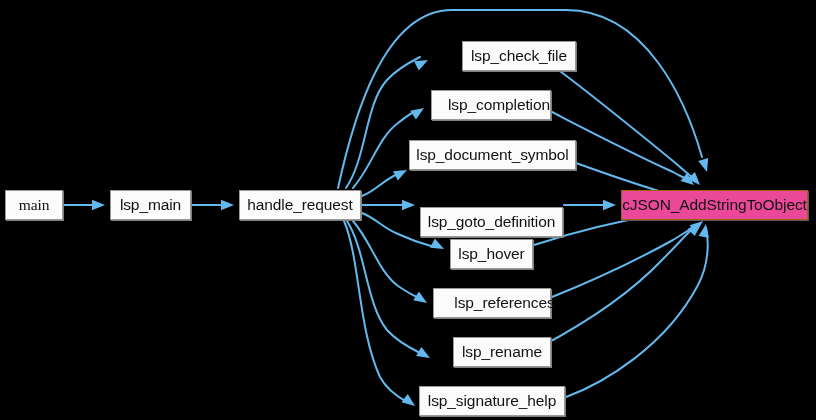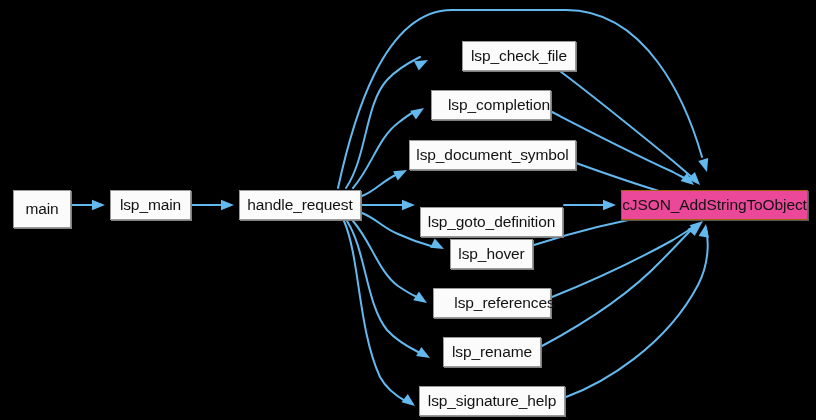--- a/index.html
+++ b/index.html
@@ -91,21 +91,21 @@
         <polygon points="0,0 -13,-5.2 -13,5.2" fill="#63b8ee" transform="translate(694,185) rotate(38)"></polygon>
         <polygon points="0,0 -13,-5.2 -13,5.2" fill="#63b8ee" transform="translate(700,199) rotate(11)"></polygon>
         <polygon points="0,0 -13,-5.2 -13,5.2" fill="#63b8ee" transform="translate(616,205) rotate(0)"></polygon>
         <polygon points="0,0 -13,-5.2 -13,5.2" fill="#63b8ee" transform="translate(699,210) rotate(-10)"></polygon>
         <polygon points="0,0 -13,-5.2 -13,5.2" fill="#63b8ee" transform="translate(703,221) rotate(-39)"></polygon>
         <polygon points="0,0 -13,-5.2 -13,5.2" fill="#63b8ee" transform="translate(700,223) rotate(-47)"></polygon>
         <polygon points="0,0 -13,-5.2 -13,5.2" fill="#63b8ee" transform="translate(706,224) rotate(-80)"></polygon>
       </g>
   </svg>
   <div id="node-layer">
-      <div class="node" style="left: 13px; top: 190px; width: 58px; height: 38px;">
+      <div class="node" style="left: 5px; top: 190px; width: 58px; height: 30px; font-family: Liberation Serif, serif;">
         <span class="node-label">main</span>
       </div>
       <div class="node" style="left: 110px; top: 190px; width: 81px; height: 30px;">
         <span class="node-label">lsp_main</span>
       </div>
       <div class="node" style="left: 239px; top: 190px; width: 122px; height: 30px;">
         <span class="node-label">handle_request</span>
       </div>
       <div class="node" style="left: 434px; top: 41px; width: 114px; height: 30px; margin-left: 28px;">
         <span class="node-label">lsp_check_file</span>
@@ -118,21 +118,21 @@
       </div>
       <div class="node" style="left: 420px; top: 207px; width: 143px; height: 30px;">
         <span class="node-label">lsp_goto_definition</span>
       </div>
       <div class="node" style="left: 450px; top: 239px; width: 83px; height: 30px;">
         <span class="node-label">lsp_hover</span>
       </div>
       <div class="node" style="left: 433px; top: 288px; width: 118px; height: 30px; padding-left: 25px;">
         <span class="node-label">lsp_references</span>
       </div>
-      <div class="node" style="left: 443px; top: 337px; width: 98px; height: 30px;">
+      <div class="node" style="left: 453px; top: 337px; width: 98px; height: 30px;">
         <span class="node-label">lsp_rename</span>
       </div>
       <div class="node" style="left: 419px; top: 386px; width: 146px; height: 30px;">
         <span class="node-label">lsp_signature_help</span>
       </div>
       <div class="node highlight" style="left: 621px; top: 190px; width: 187px; height: 30px;">
         <span class="node-label">cJSON_AddStringToObject</span>
       </div>
     </div>
 </div>

